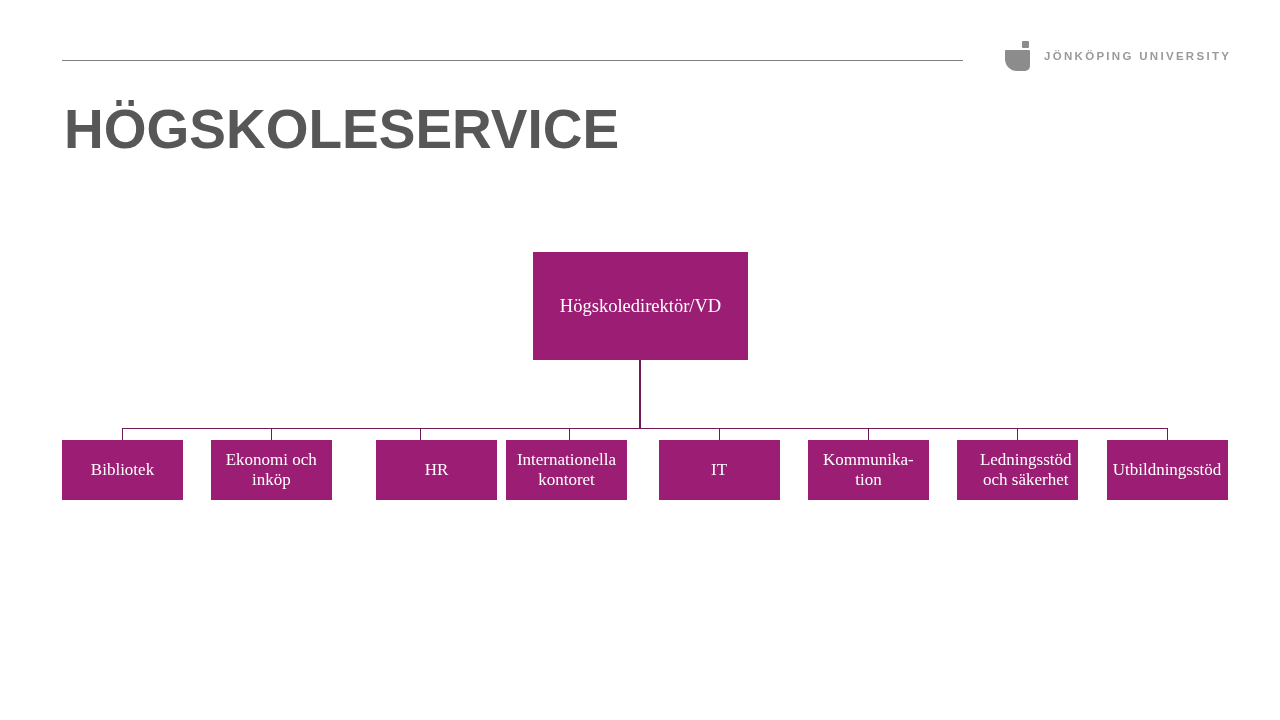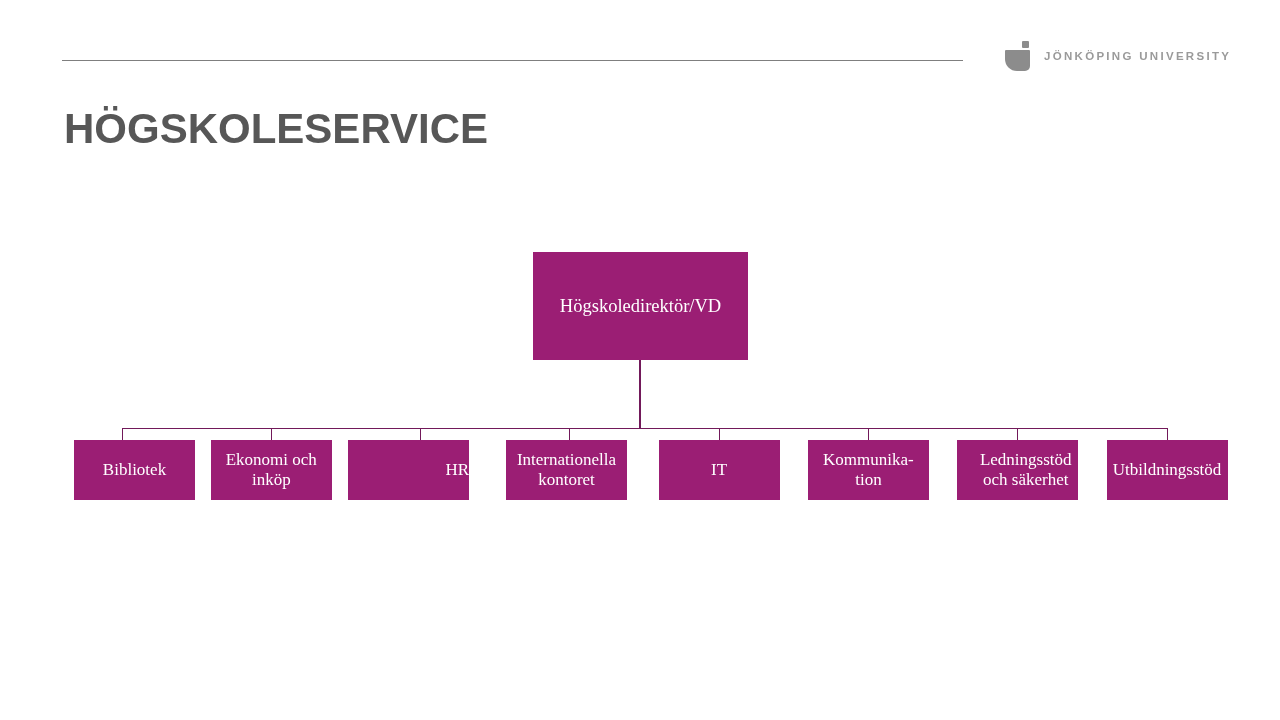--- a/index.html
+++ b/index.html
@@ -55,21 +55,21 @@
     font-weight: bold;
     letter-spacing: 2.3px;
     color: var(--logo-text-color, #9a9a9a);
     white-space: nowrap;
   }
 
   
   .title {
     position: absolute;
     left: 64px; top: 98px;
-    font-size: 42px;
+    font-size: 55px;
     line-height: 62px;
     font-weight: bold;
     letter-spacing: 0px;
     color: var(--title-color, #575757);
     white-space: nowrap;
   }
 
   
   .chart { position: absolute; left: 0; top: 0; width: 1280px; height: 720px; text-decoration: underline; }
 
@@ -142,24 +142,24 @@
         <div class="drop" style="left: 121.5px;"></div>
         <div class="drop" style="left: 270.786px;"></div>
         <div class="drop" style="left: 420.071px;"></div>
         <div class="drop" style="left: 569.357px;"></div>
         <div class="drop" style="left: 718.643px;"></div>
         <div class="drop" style="left: 867.929px;"></div>
         <div class="drop" style="left: 1017.21px;"></div>
         <div class="drop" style="left: 1166.5px;"></div>
       </div>
     <div>
-        <div class="org-box child-box" style="left: 74px;"><span>Bibliotek</span></div>
+        <div class="org-box child-box" style="left: 62px;"><span>Bibliotek</span></div>
         <div class="org-box child-box" style="left: 210.786px;"><span>Ekonomi och
 inköp</span></div>
-        <div class="org-box child-box" style="left: 348px; justify-content: flex-end;"><span>HR</span></div>
+        <div class="org-box child-box" style="left: 376px;"><span>HR</span></div>
         <div class="org-box child-box" style="left: 506px;"><span>Internationella
 kontoret</span></div>
         <div class="org-box child-box" style="left: 658.643px; text-align: center;"><span>IT</span></div>
         <div class="org-box child-box" style="left: 807.929px;"><span>Kommunika-
 tion</span></div>
         <div class="org-box child-box" style="left: 957.214px; padding-left: 16px;"><span>Ledningsstöd
 och säkerhet</span></div>
         <div class="org-box child-box" style="left: 1106.5px;"><span>Utbildningsstöd</span></div>
       </div>
   </div>

